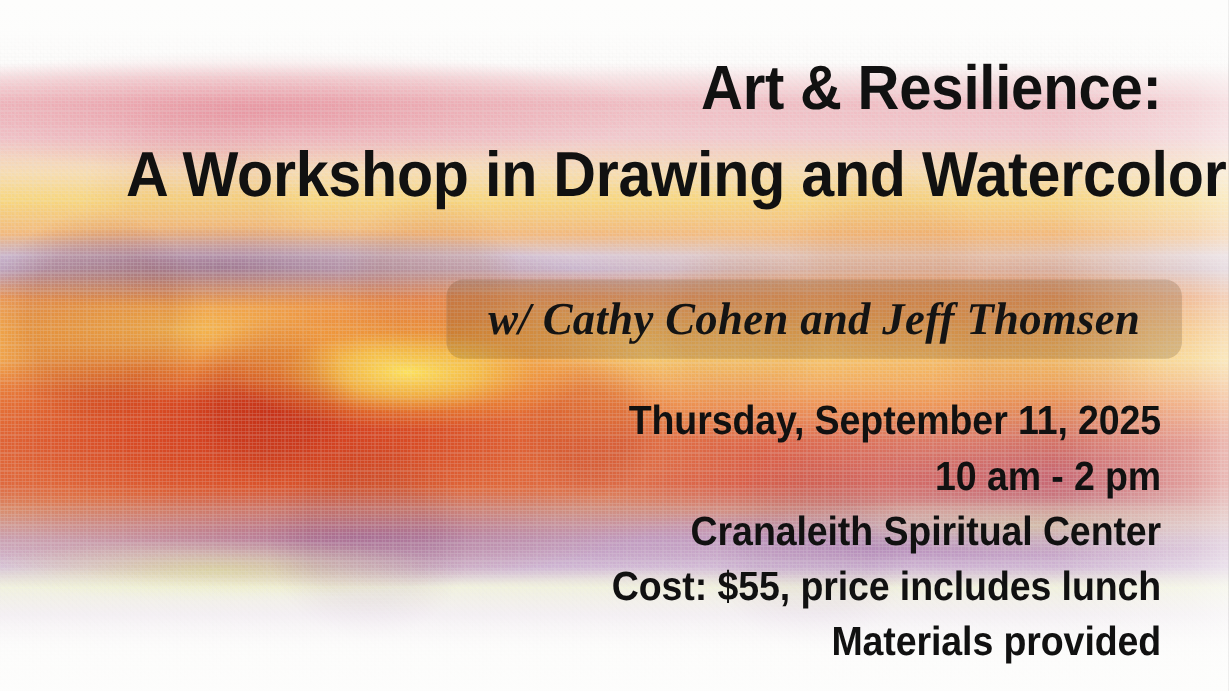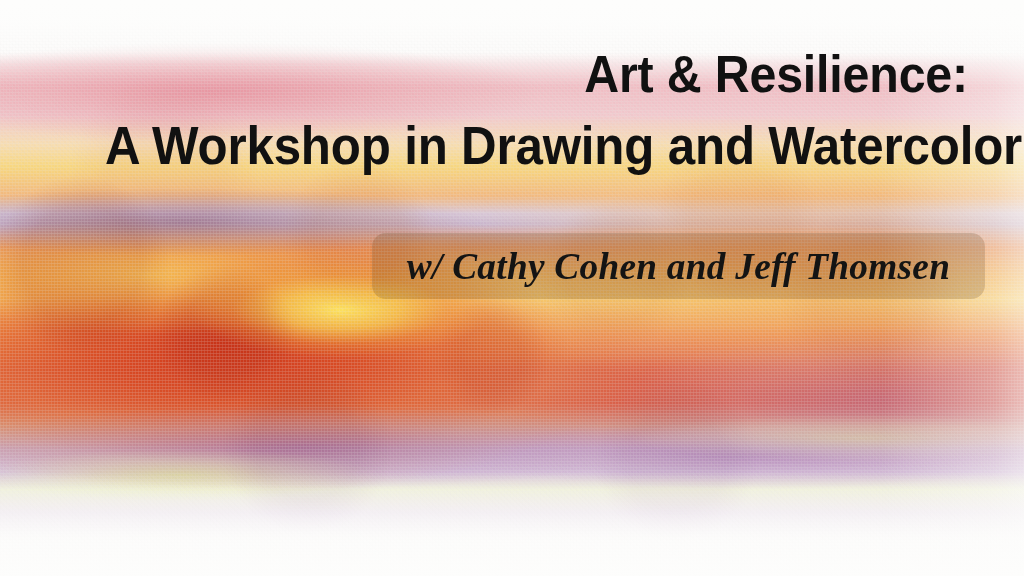--- a/index.html
+++ b/index.html
@@ -314,15 +314,22 @@
   <div class="content">
 
     <div class="title-block">
       <span class="title-line title-line-1">Art &amp; Resilience:</span>
       <span class="title-line title-line-2">A Workshop in Drawing and Watercolor</span>
     </div>
 
     <div class="presenter-band"></div>
     <div class="presenter-text">w/ Cathy Cohen and Jeff Thomsen</div>
 
+    <div class="details-block">
+      <span class="detail-line">Thursday, September 11, 2025</span>
+      <span class="detail-line">10 am - 2 pm</span>
+      <span class="detail-line">Cranaleith Spiritual Center</span>
+      <span class="detail-line">Cost: $55, price includes lunch</span>
+      <span class="detail-line">Materials provided</span>
+    </div>
 
   </div>
 </div>
 
 </body></html>

